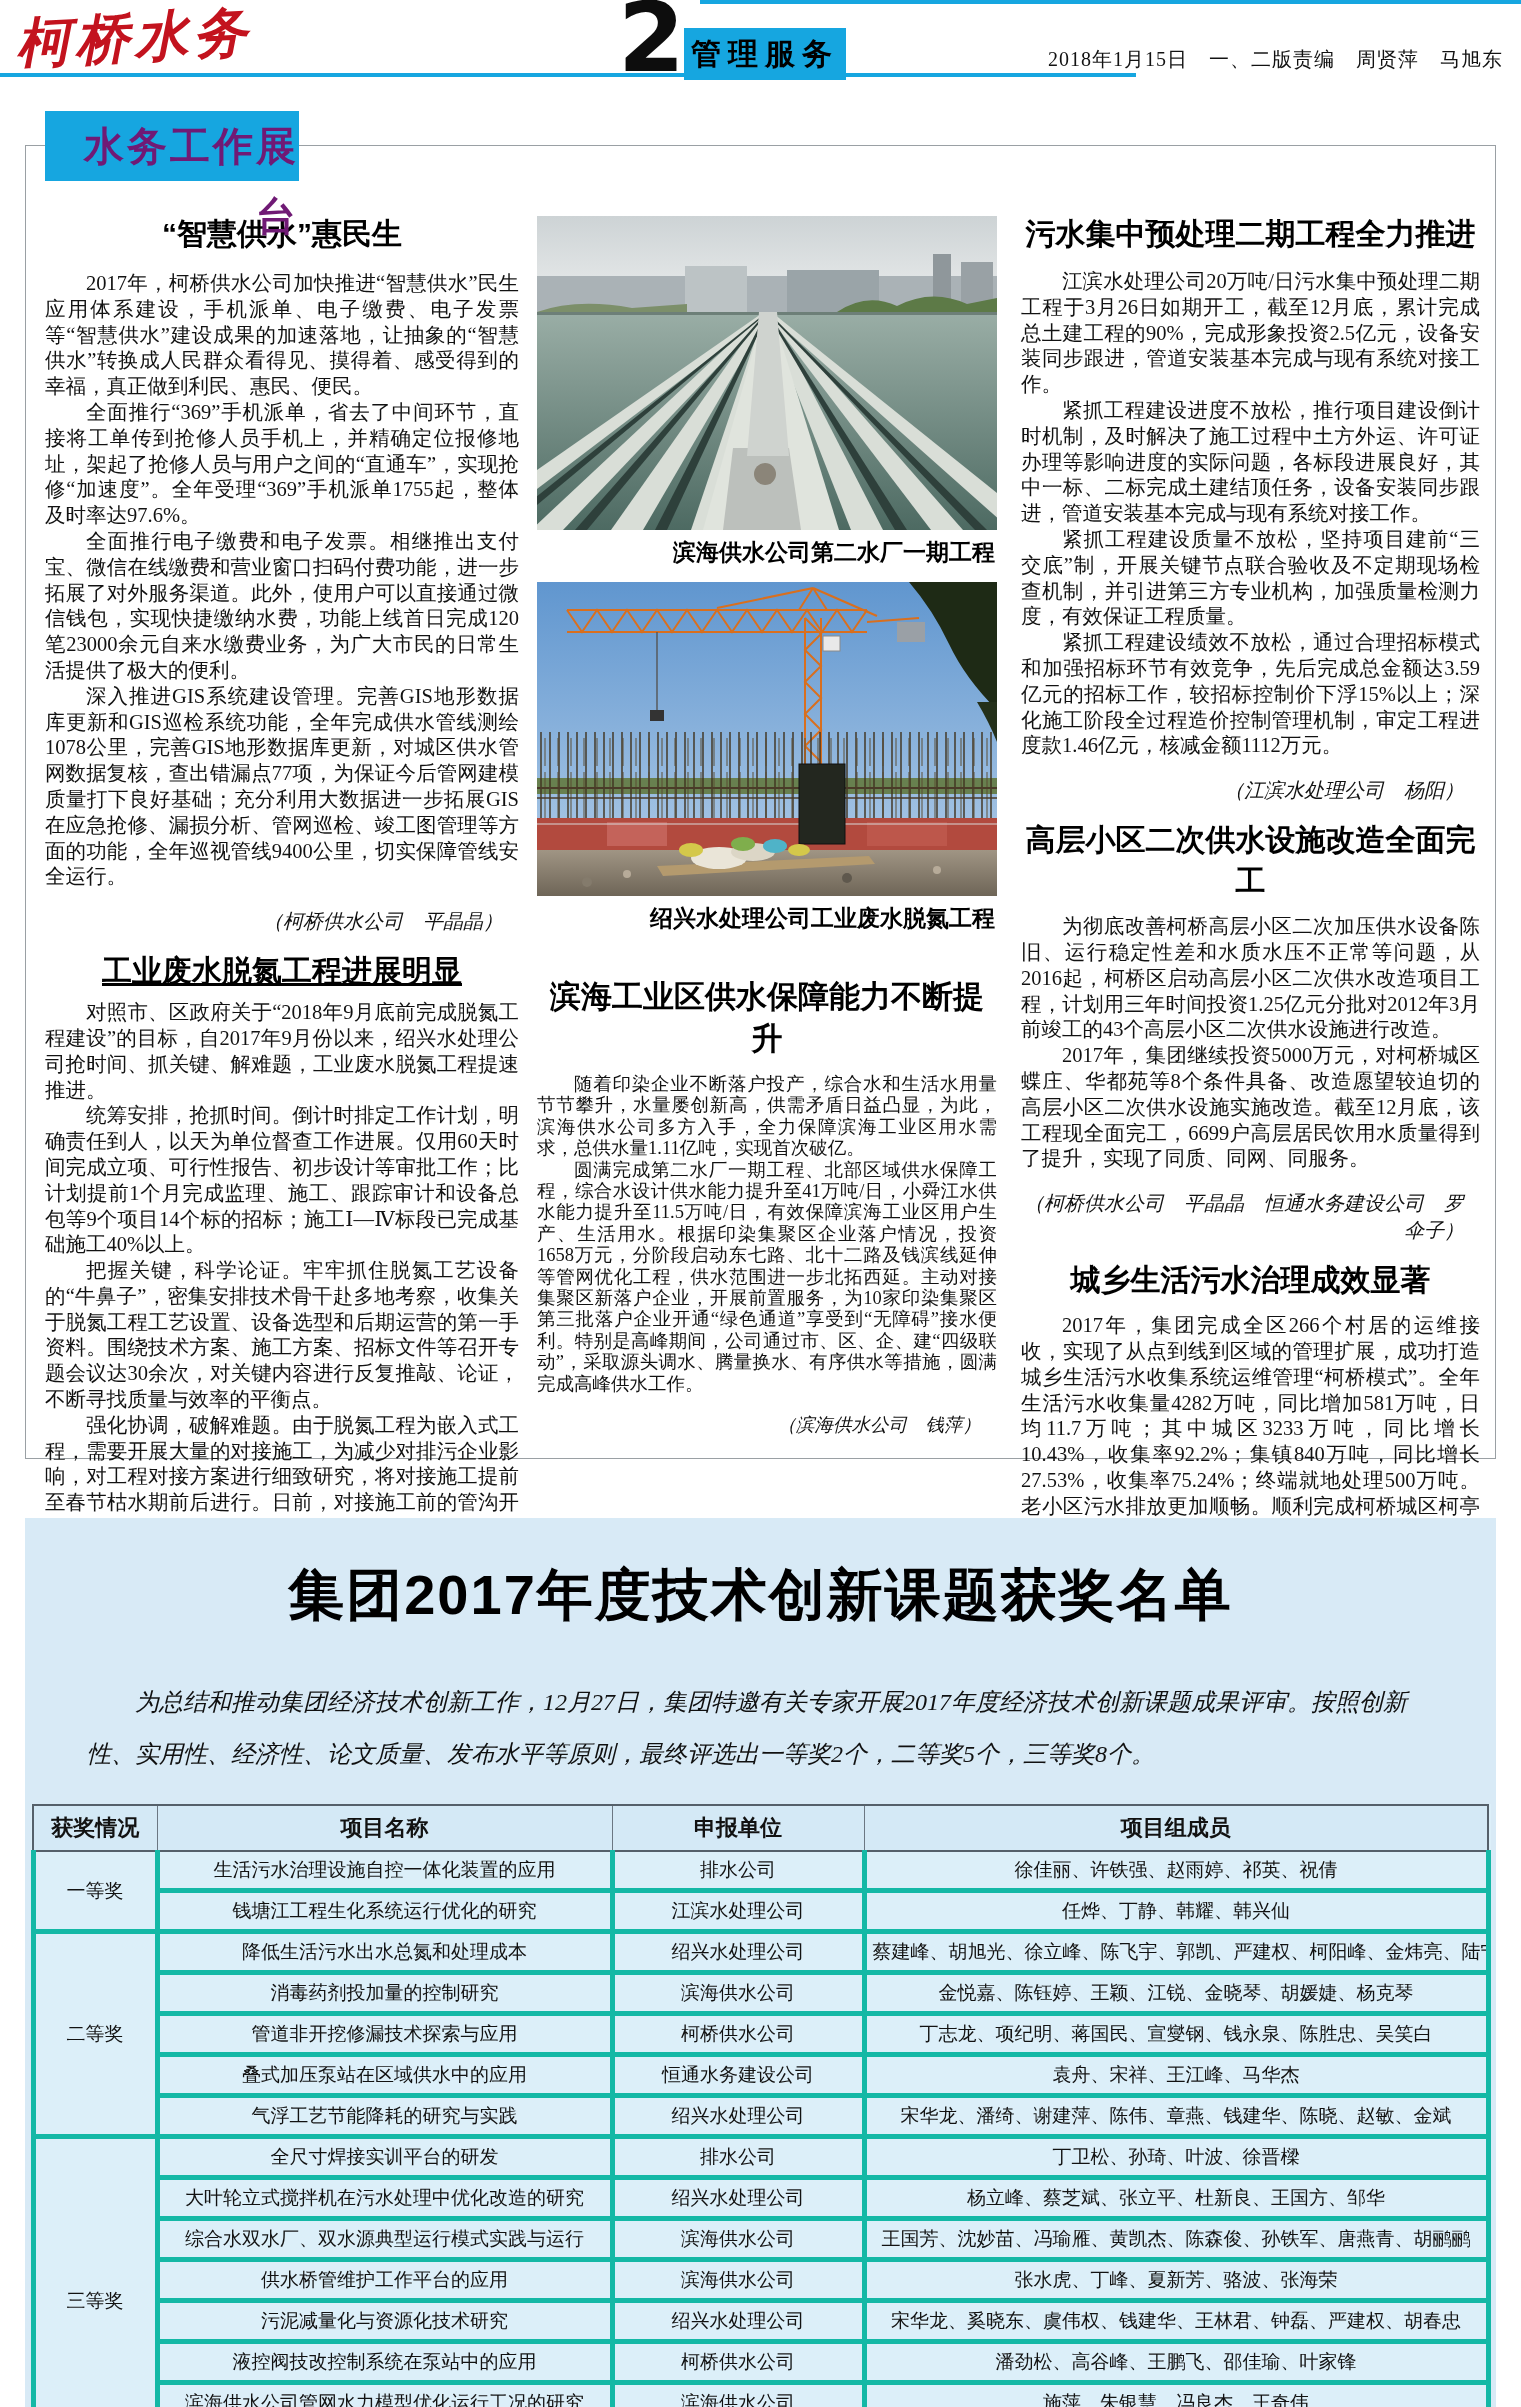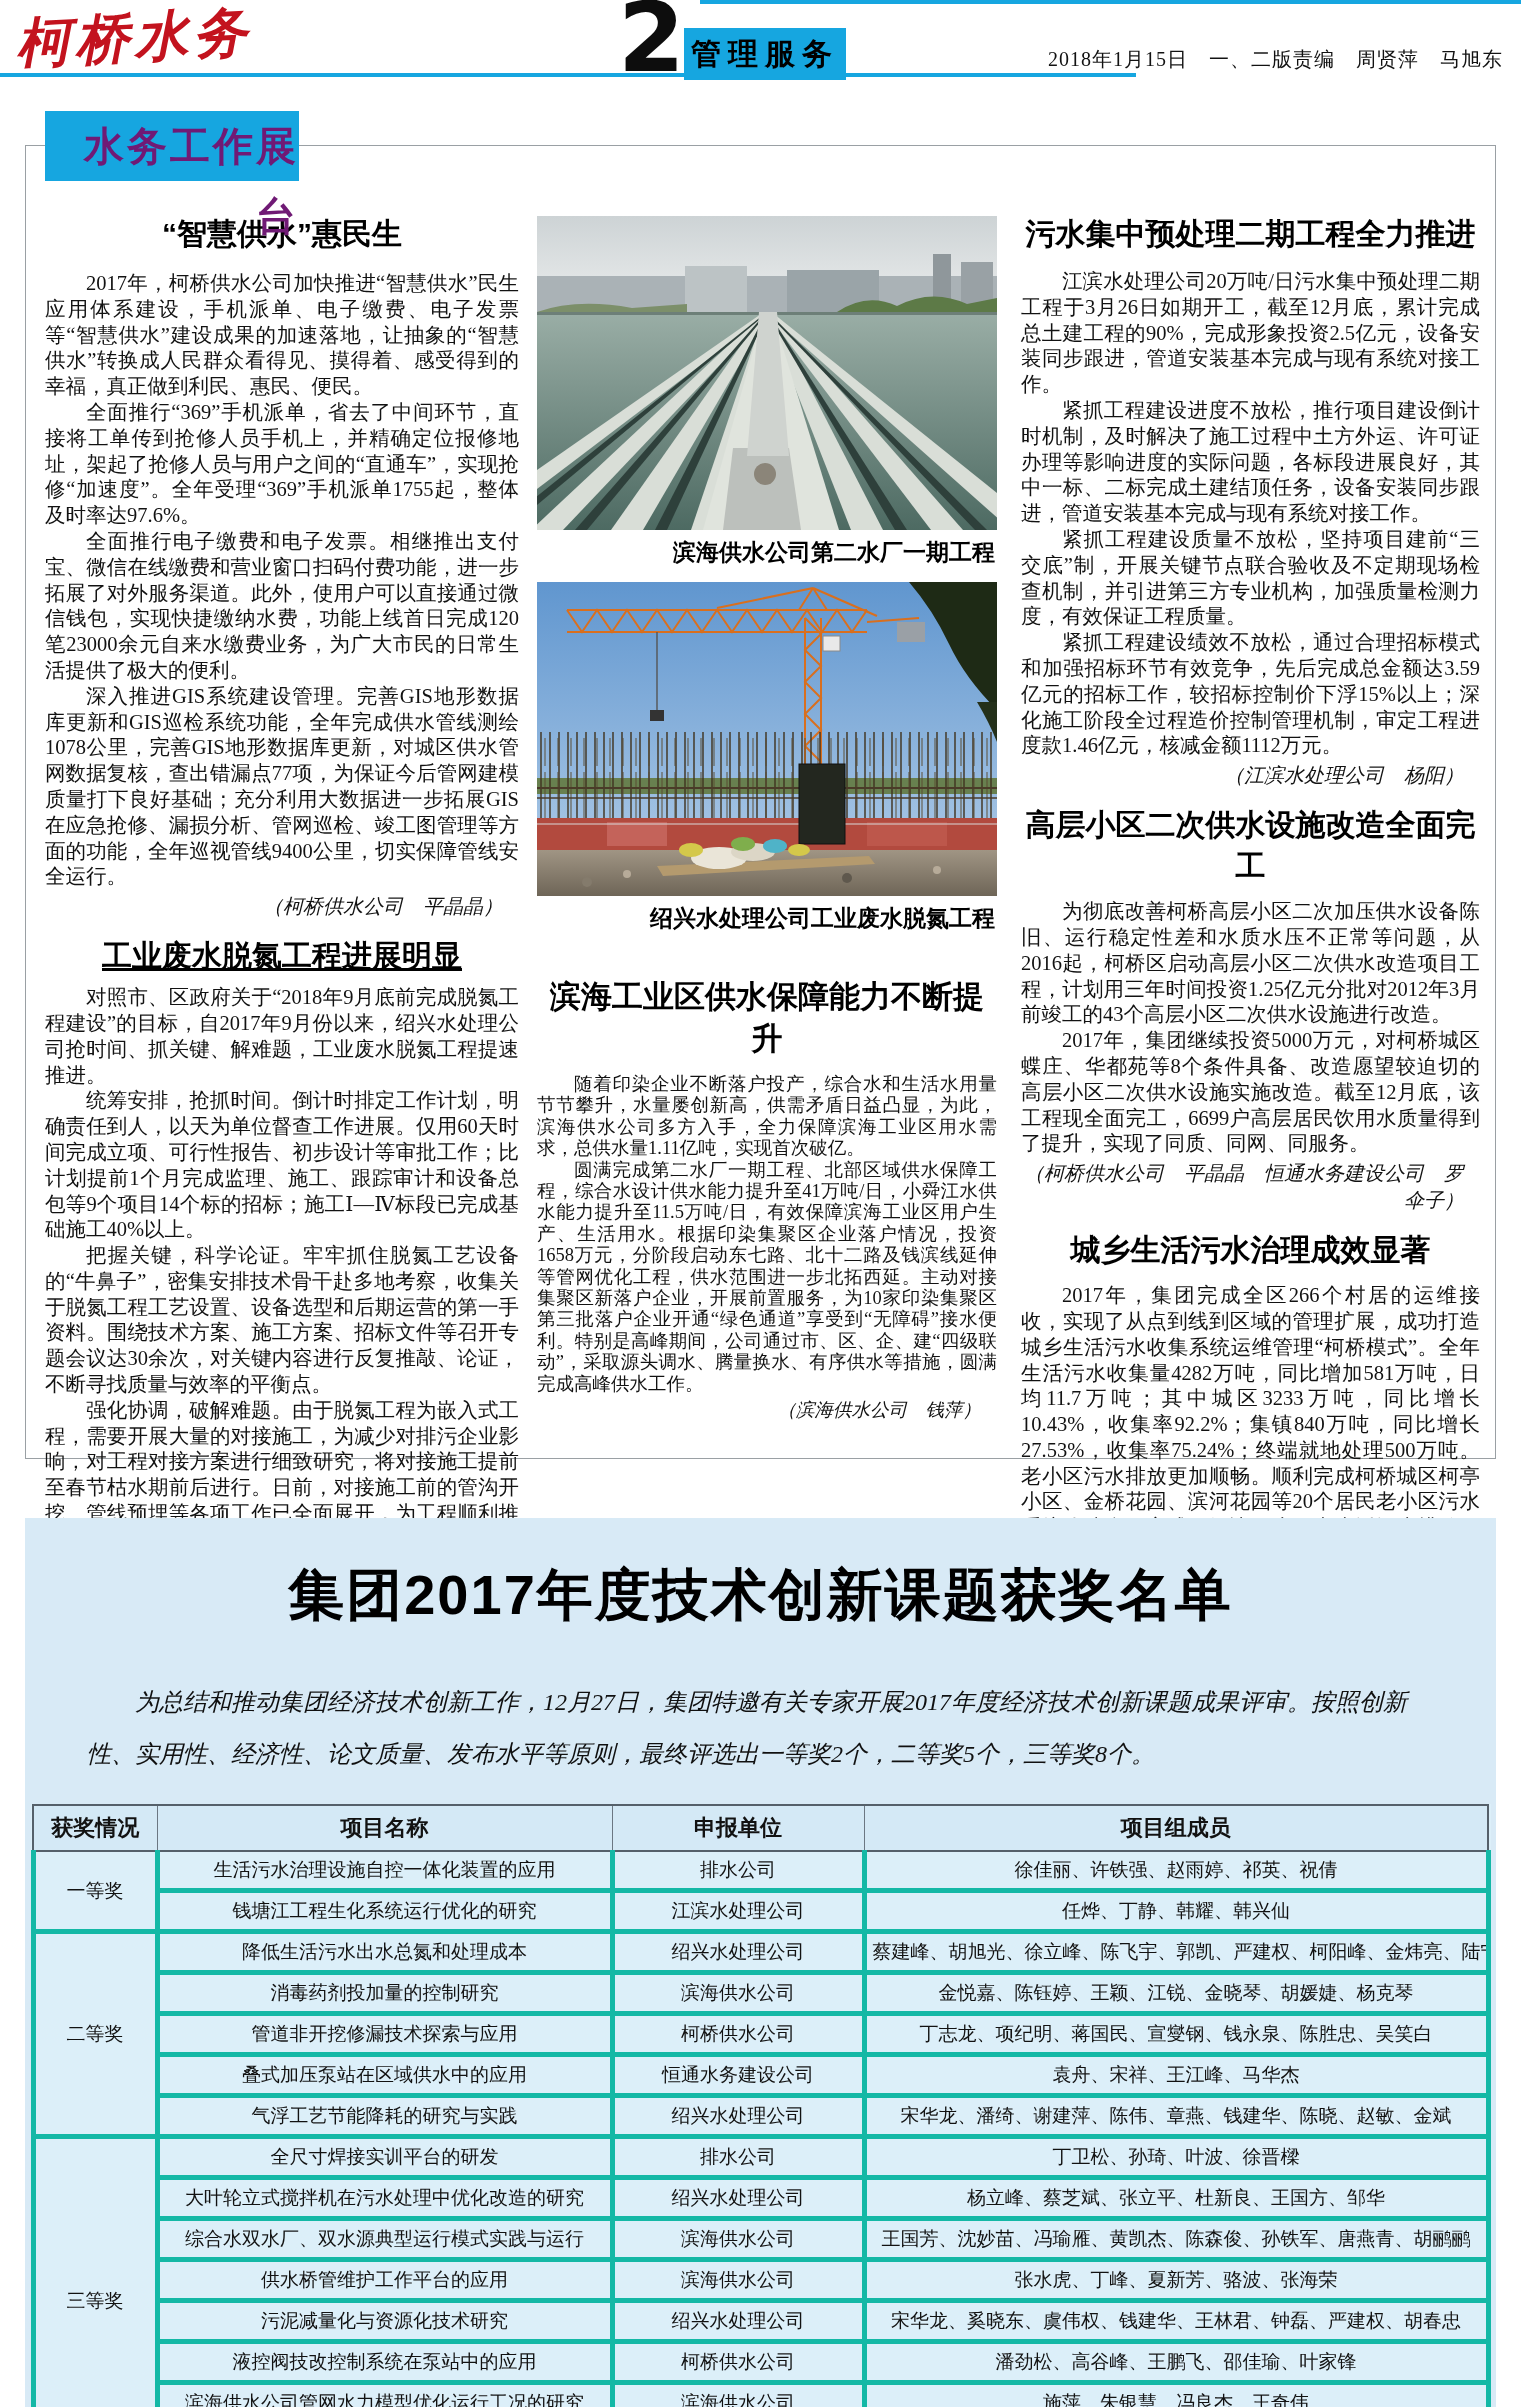--- a/index.html
+++ b/index.html
@@ -36,21 +36,21 @@
   #col1 .art-title, #col3 .art-title { font-size:30px; }
   #col2 .art-title { font-size:31px; margin:42px 0 14px; }
   #col1 .t1 { margin:44px 0 16px; }
   #col1 .t2 { margin:16px 0 8px;text-decoration:underline; }
   #col3 .t1 { margin:44px 0 14px; }
   #col3 .t2, #col3 .t3 { margin:16px 0 12px; }
 
   .body p { margin:0; text-align:justify; text-indent:2em; }
   #col1 .body p, #col3 .body p { font-size:20.5px; line-height:25.8px; }
   #col2 .body p { font-size:18.5px; line-height:21.4px; }
-  .byline { text-align:right; padding-right:16px; margin-top:3px; font-style:italic; }
+  .byline { text-align:right; padding-right:16px; margin-top:18px; font-style:italic; }
   #col1 .byline, #col3 .byline { font-size:20px; line-height:27px; }
   #col2 .byline { font-size:18.5px; line-height:25px; }
 
   .photo { width:460px; height:314px; display:block; }
   .caption { font-family:"Liberation Sans",sans-serif; font-size:23px; font-weight:bold;
              text-align:right; padding-right:2px; margin:7px 0 14px; color:#000; }
 
   
   #panel { left:25px; top:1518px; width:1471px; height:890px; background:#d8eaf6; }
   #award-title { text-align:center; font-family:"Liberation Sans",sans-serif; font-weight:bold;

